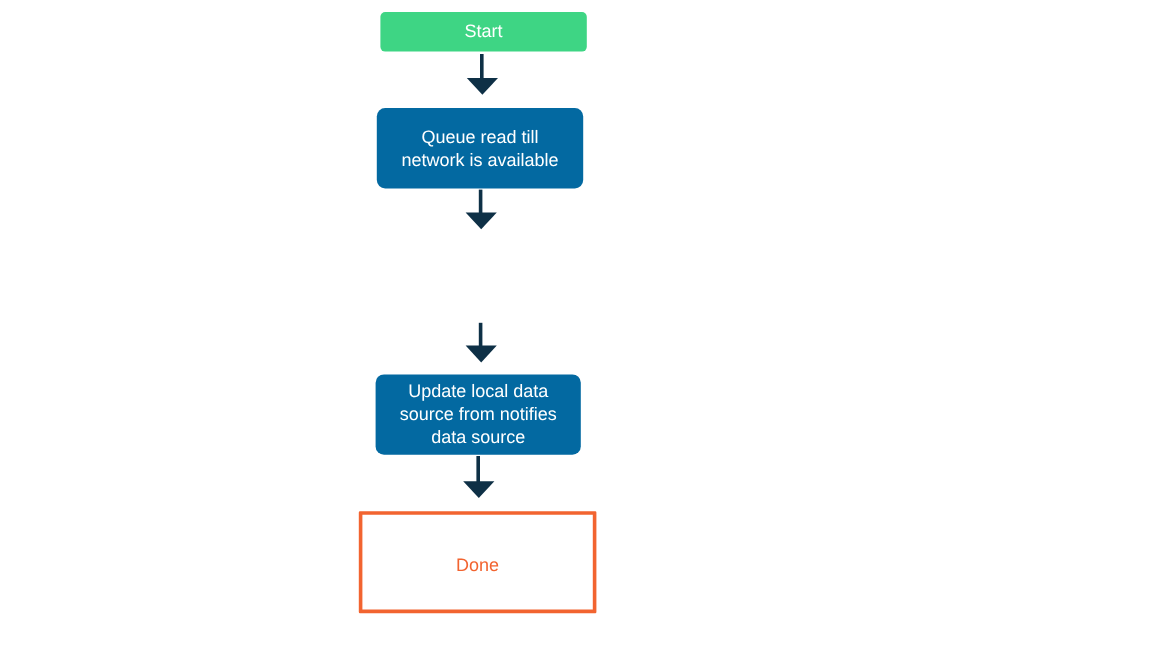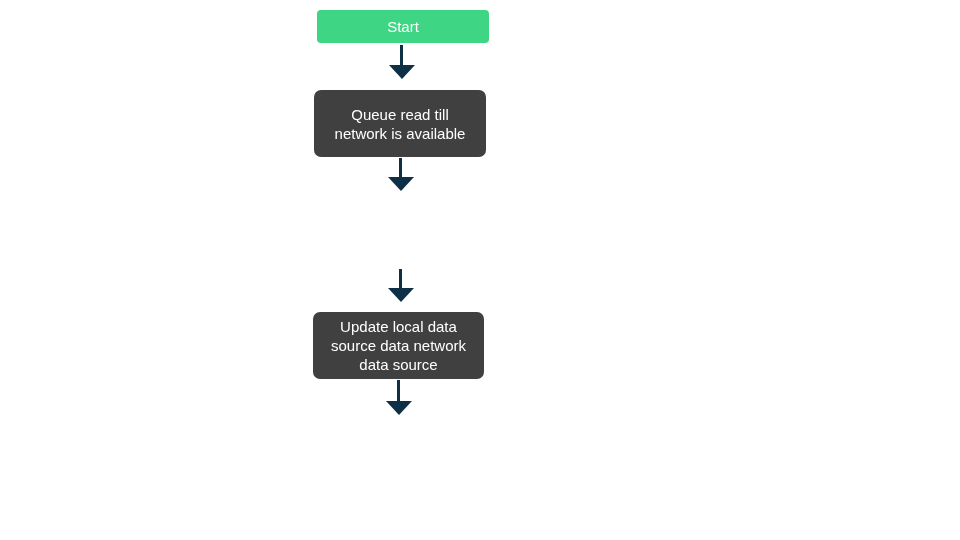--- a/index.html
+++ b/index.html
@@ -40,21 +40,21 @@
     width: 172px;
     height: 33px;
     background: #3ed584;
     color: #ffffff;
     border-radius: 4px;
     font-size: 15px;
   }
 
   
   .node.process {
-    background: #404040;
+    background: #0369a1;
     color: #ffffff;
     border-radius: 7px;
     font-size: 15px;
     padding: 0 8px;
   }
   .node.p1 { left: 314px; top: 90px;  width: 172px; height: 67px; }
   .node.p2 { left: 314px; top: 201px; width: 172px; height: 67px; }
   .node.p3 { left: 313px; top: 312px; width: 171px; height: 67px; }
 
   
@@ -130,22 +130,23 @@
     <div class="head"></div>
   </div>
 
 
   <div class="connector c3">
     <div class="stem"></div>
     <div class="head"></div>
   </div>
 
   <div class="node process p3">Update local data
-source data network
+source from notifies
 data source</div>
 
   <div class="connector c4">
     <div class="stem"></div>
     <div class="head"></div>
   </div>
 
+  <div class="node done">Done</div>
 
 </div>
 
 </body></html>

